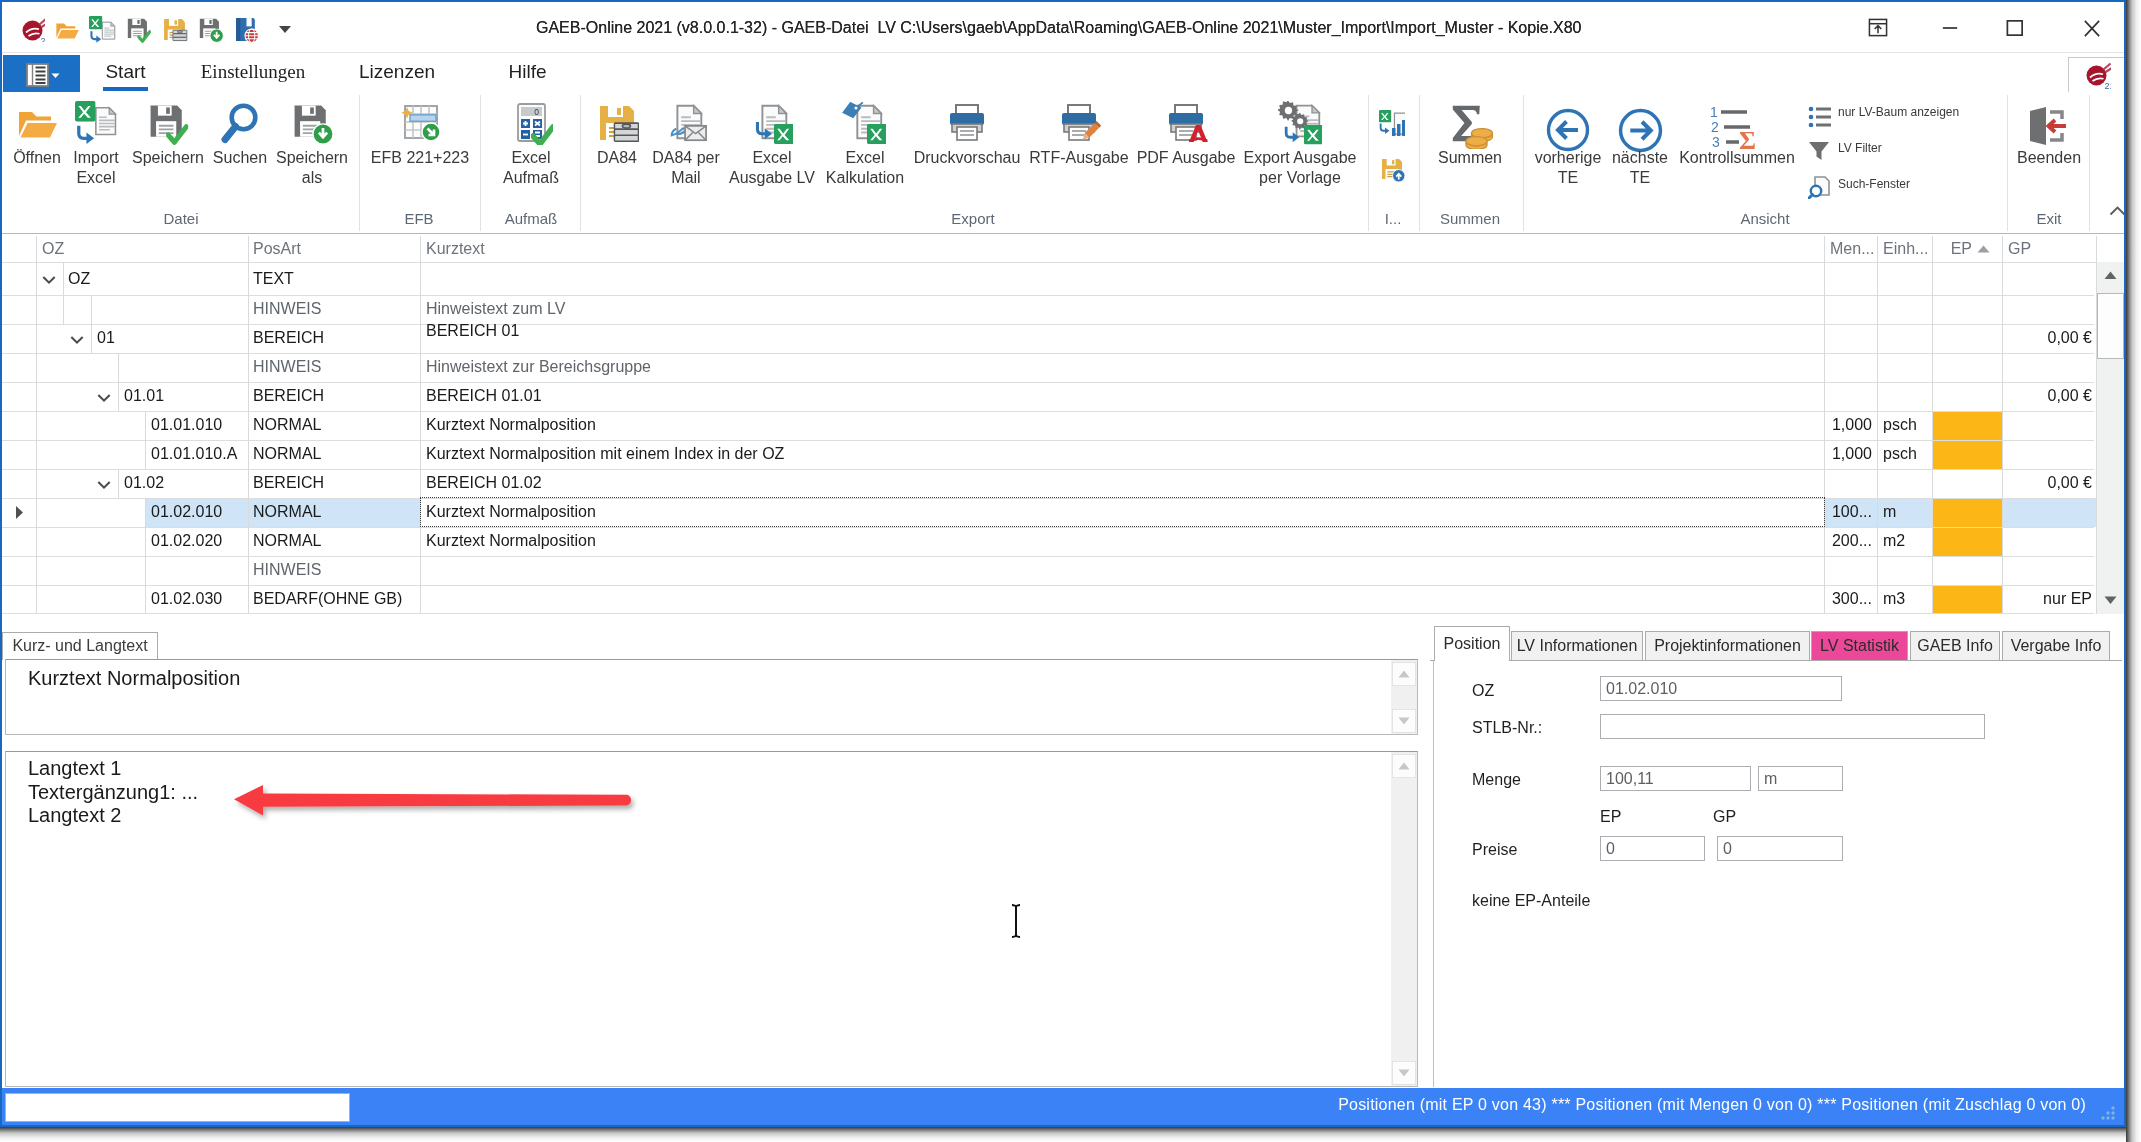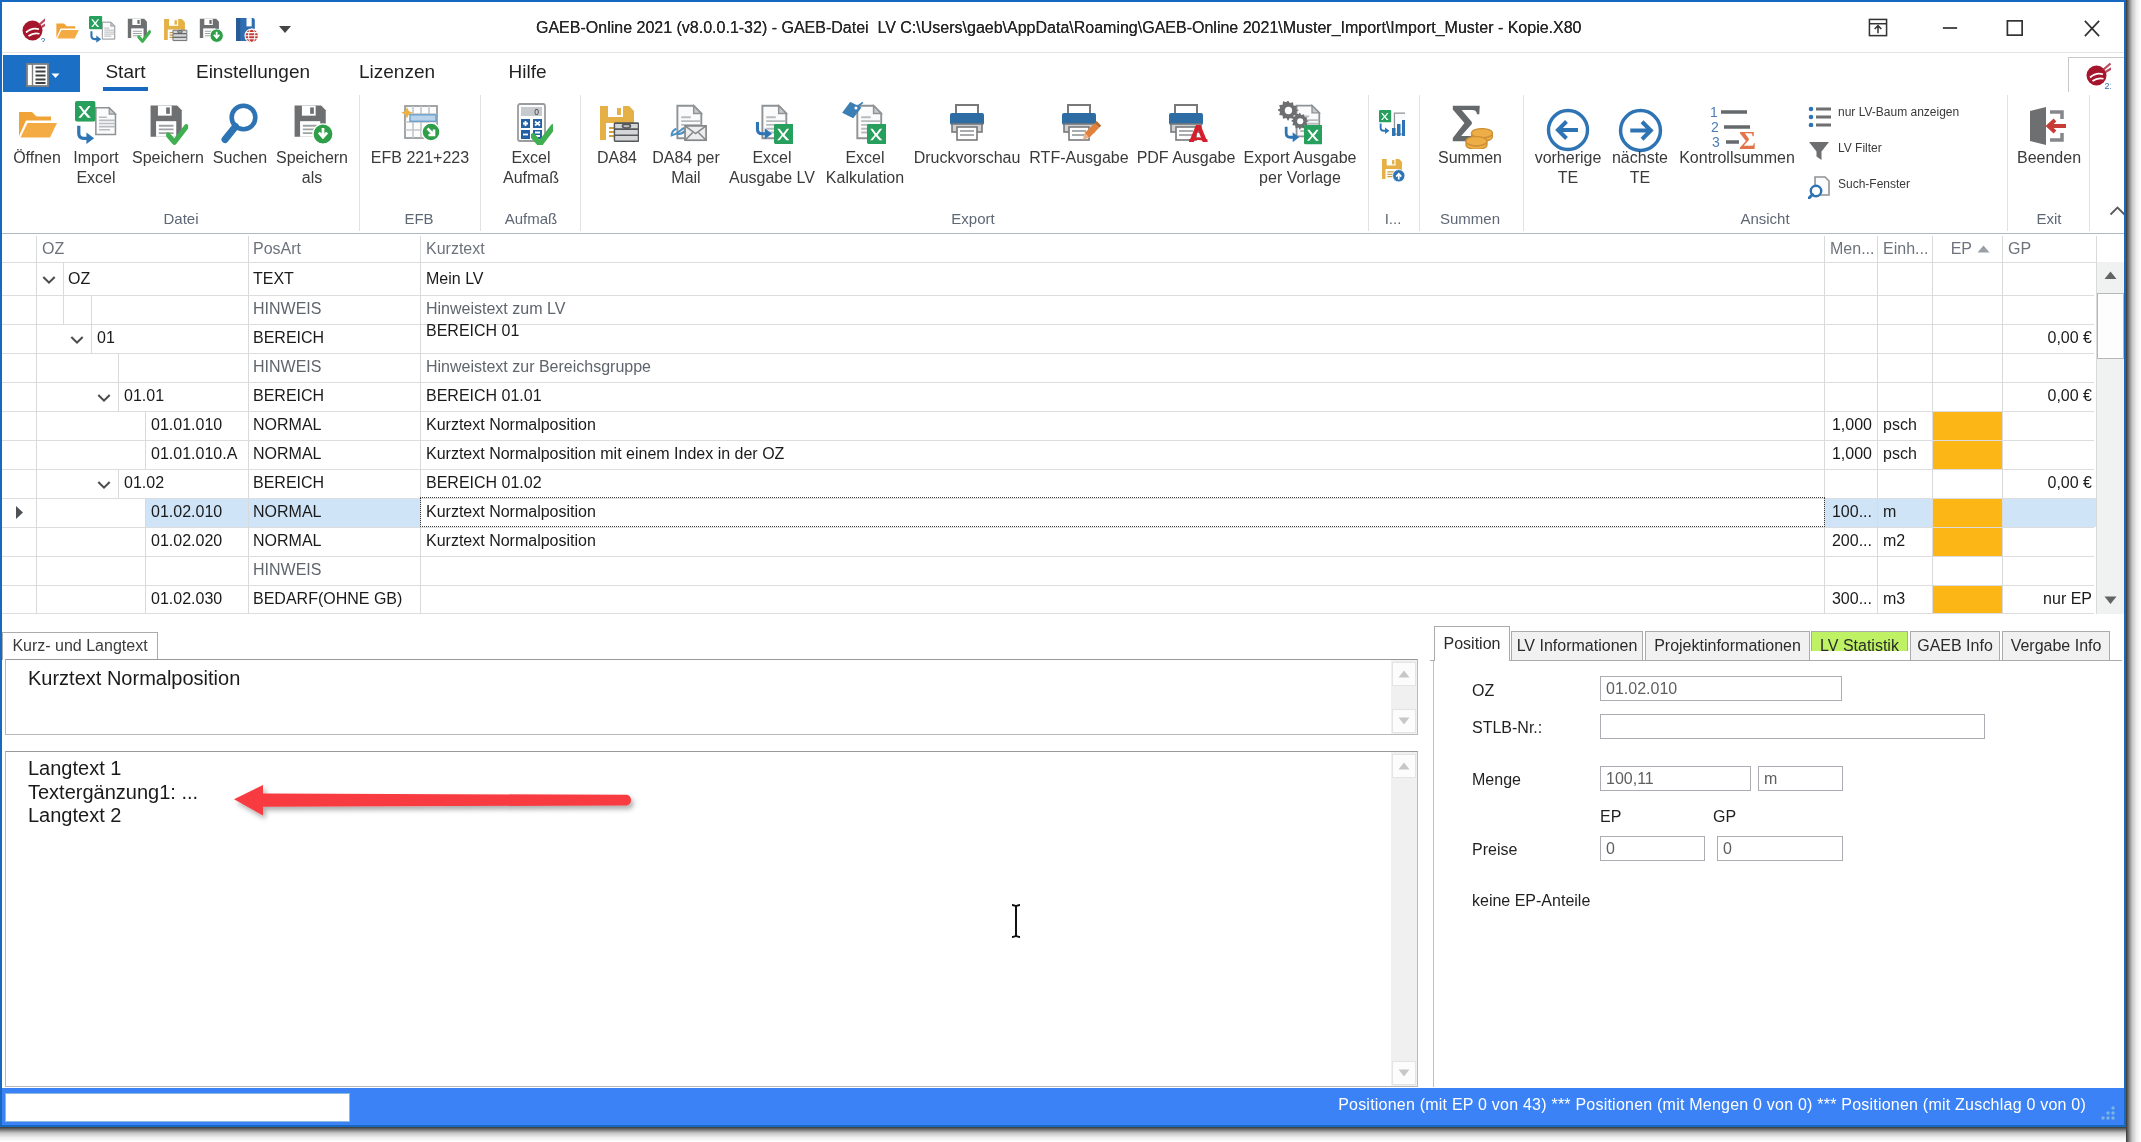--- a/index.html
+++ b/index.html
@@ -254,21 +254,21 @@
       <svg class="abs" style="left:23px;top:8px" width="34" height="24" viewBox="0 0 34 24">
         <rect x="1" y="1" width="21" height="22" fill="#fff" stroke="#7e8081" stroke-width="1.8"></rect>
         <path d="M6.5 1 V23" stroke="#7e8081" stroke-width="1.4"></path>
         <g stroke="#3f4041" stroke-width="1.9">
             <path d="M9.5 4.5 h10 M9.5 8.5 h10 M9.5 12.5 h10 M9.5 16.5 h10 M9.5 20 h10"></path>
           </g>
         <path d="M25.5 10.5 l4 4.5 4 -4.5 z" fill="#fff"></path>
       </svg>
     </div>
     <div class="rtab" style="left:101px;width:45px;">Start</div>
-    <div class="rtab" style="left:191px;width:120px;">Einstellungen</div>
+    <div class="rtab" style="left:191px;width:120px;font-family:Liberation Serif, serif;">Einstellungen</div>
     <div class="rtab" style="left:355px;width:80px;">Lizenzen</div>
     <div class="rtab" style="left:503px;width:45px;">Hilfe</div>
     <div id="startline"></div>
     <div id="gaeblogobtn">
         <svg class="abs" style="left:14px;top:3px" width="28" height="28">
           <use href="#i-gaeblogo" width="30" height="30"></use>
         </svg>
       </div>
   </div>
 
@@ -578,21 +578,20 @@
     <div class="cell hdr" style="left:1930px;top:4px;width:40px;line-height:18px;text-align:right">EP</div>
     <svg class="abs" style="left:1975px;top:9px" width="13" height="8">
         <path d="M6.5 0.5 L12.5 7.5 H0.5 z" fill="#9aa0a6"></path>
       </svg>
     <div class="cell hdr" style="left:2006px;top:4px;width:60px;line-height:18px">GP</div>
     <div class="cell" style="left:66px;top:34px;width:120px;line-height:18px">OZ</div>
     <svg class="chev" style="left:40px;top:37px" width="15" height="10" viewBox="0 0 16 10">
         <use href="#i-chevdown" width="16" height="10"></use>
       </svg>
     <div class="cell" style="left:251px;top:34px;width:165px;line-height:18px">TEXT</div>
-    <div class="cell" style="left:424px;top:34px;width:1390px;line-height:18px">Mein LV</div>
     <div class="cell gray" style="left:251px;top:64px;width:165px;line-height:18px">HINWEIS</div>
     <div class="cell gray" style="left:424px;top:64px;width:1390px;line-height:18px">Hinweistext zum LV</div>
     <div class="cell" style="left:95px;top:93px;width:120px;line-height:18px">01</div>
     <svg class="chev" style="left:68px;top:97px" width="15" height="10" viewBox="0 0 16 10">
         <use href="#i-chevdown" width="16" height="10"></use>
       </svg>
     <div class="cell" style="left:251px;top:93px;width:165px;line-height:18px">BEREICH</div>
     <div class="cell" style="left:424px;top:86px;width:1390px;line-height:18px">BEREICH 01</div>
     <div class="cell" style="left:2000px;top:93px;width:90px;line-height:18px;text-align:right">0,00 €</div>
     <div class="cell gray" style="left:251px;top:122px;width:165px;line-height:18px">HINWEIS</div>
@@ -687,21 +686,21 @@
       <path d="M3 2 C5 2 6 3 7 3 C8 3 9 2 11 2 M7 3 V33 M3 34 C5 34 6 33 7 33 C8 33 9 34 11 34" fill="none" stroke="#111" stroke-width="2"></path>
     </svg>
   </div>
 
   <div id="bottomright">
     <div class="hl" style="left:1430px;top:660px;width:692px;background:#ababab;z-index:2"></div>
     <div class="vl" style="left:1433px;top:661px;height:426px;background:#c0c0c0"></div>
     <div class="ptab" style="left:1434px;top:626px;width:76px;height:35px;line-height:33px;z-index:3">Position</div>
     <div class="ptab" style="left:1511px;top:631px;width:132px;height:30px;line-height:28px;background:#f1f1f1">LV Informationen</div>
     <div class="ptab" style="left:1645px;top:631px;width:165px;height:30px;line-height:28px;background:#f1f1f1">Projektinformationen</div>
-    <div class="ptab" style="left:1811px;top:631px;width:97px;height:20px;line-height:28px;background:#bef264">LV Statistik</div>
+    <div class="ptab" style="left:1811px;top:631px;width:97px;height:30px;line-height:28px;background:#ec4899">LV Statistik</div>
     <div class="ptab" style="left:1910px;top:631px;width:90px;height:30px;line-height:28px;background:#f1f1f1">GAEB Info</div>
     <div class="ptab" style="left:2002px;top:631px;width:108px;height:30px;line-height:28px;background:#f1f1f1">Vergabe Info</div>
     <div class="flabel" style="left:1472px;top:682px">OZ</div>
     <div class="input" style="left:1600px;top:676px;width:242px;height:25px">01.02.010</div>
     <div class="flabel" style="left:1472px;top:719px">STLB-Nr.:</div>
     <div class="input" style="left:1600px;top:714px;width:385px;height:25px"></div>
     <div class="flabel" style="left:1472px;top:771px">Menge</div>
     <div class="input" style="left:1600px;top:766px;width:151px;height:25px">100,11</div>
     <div class="input" style="left:1758px;top:766px;width:85px;height:25px">m</div>
     <div class="flabel" style="left:1600px;top:808px">EP</div>

